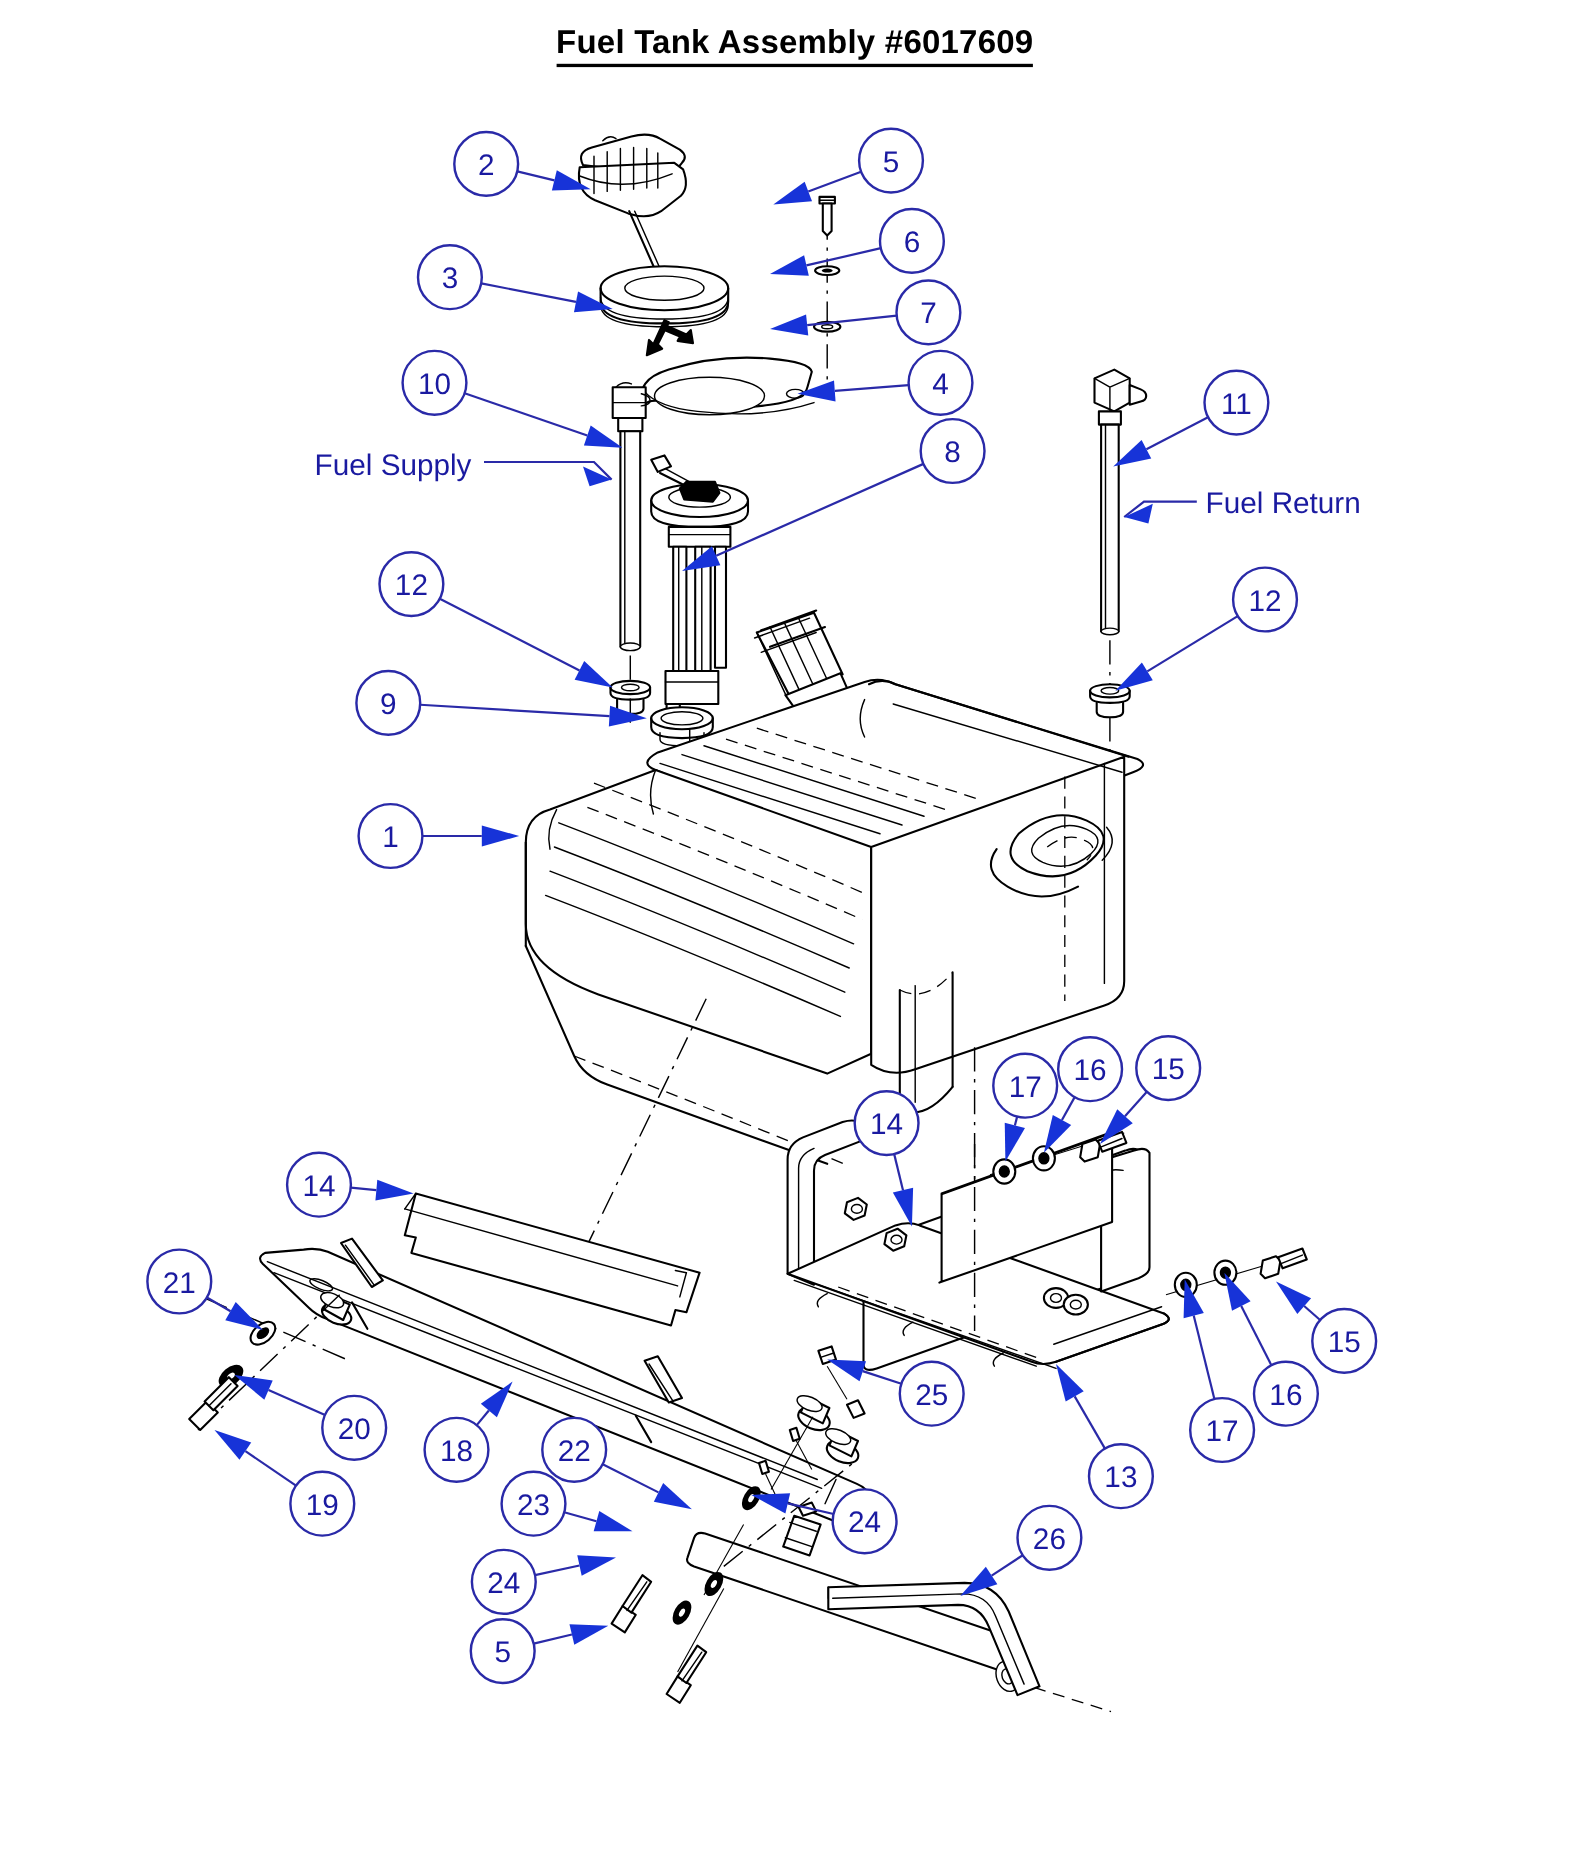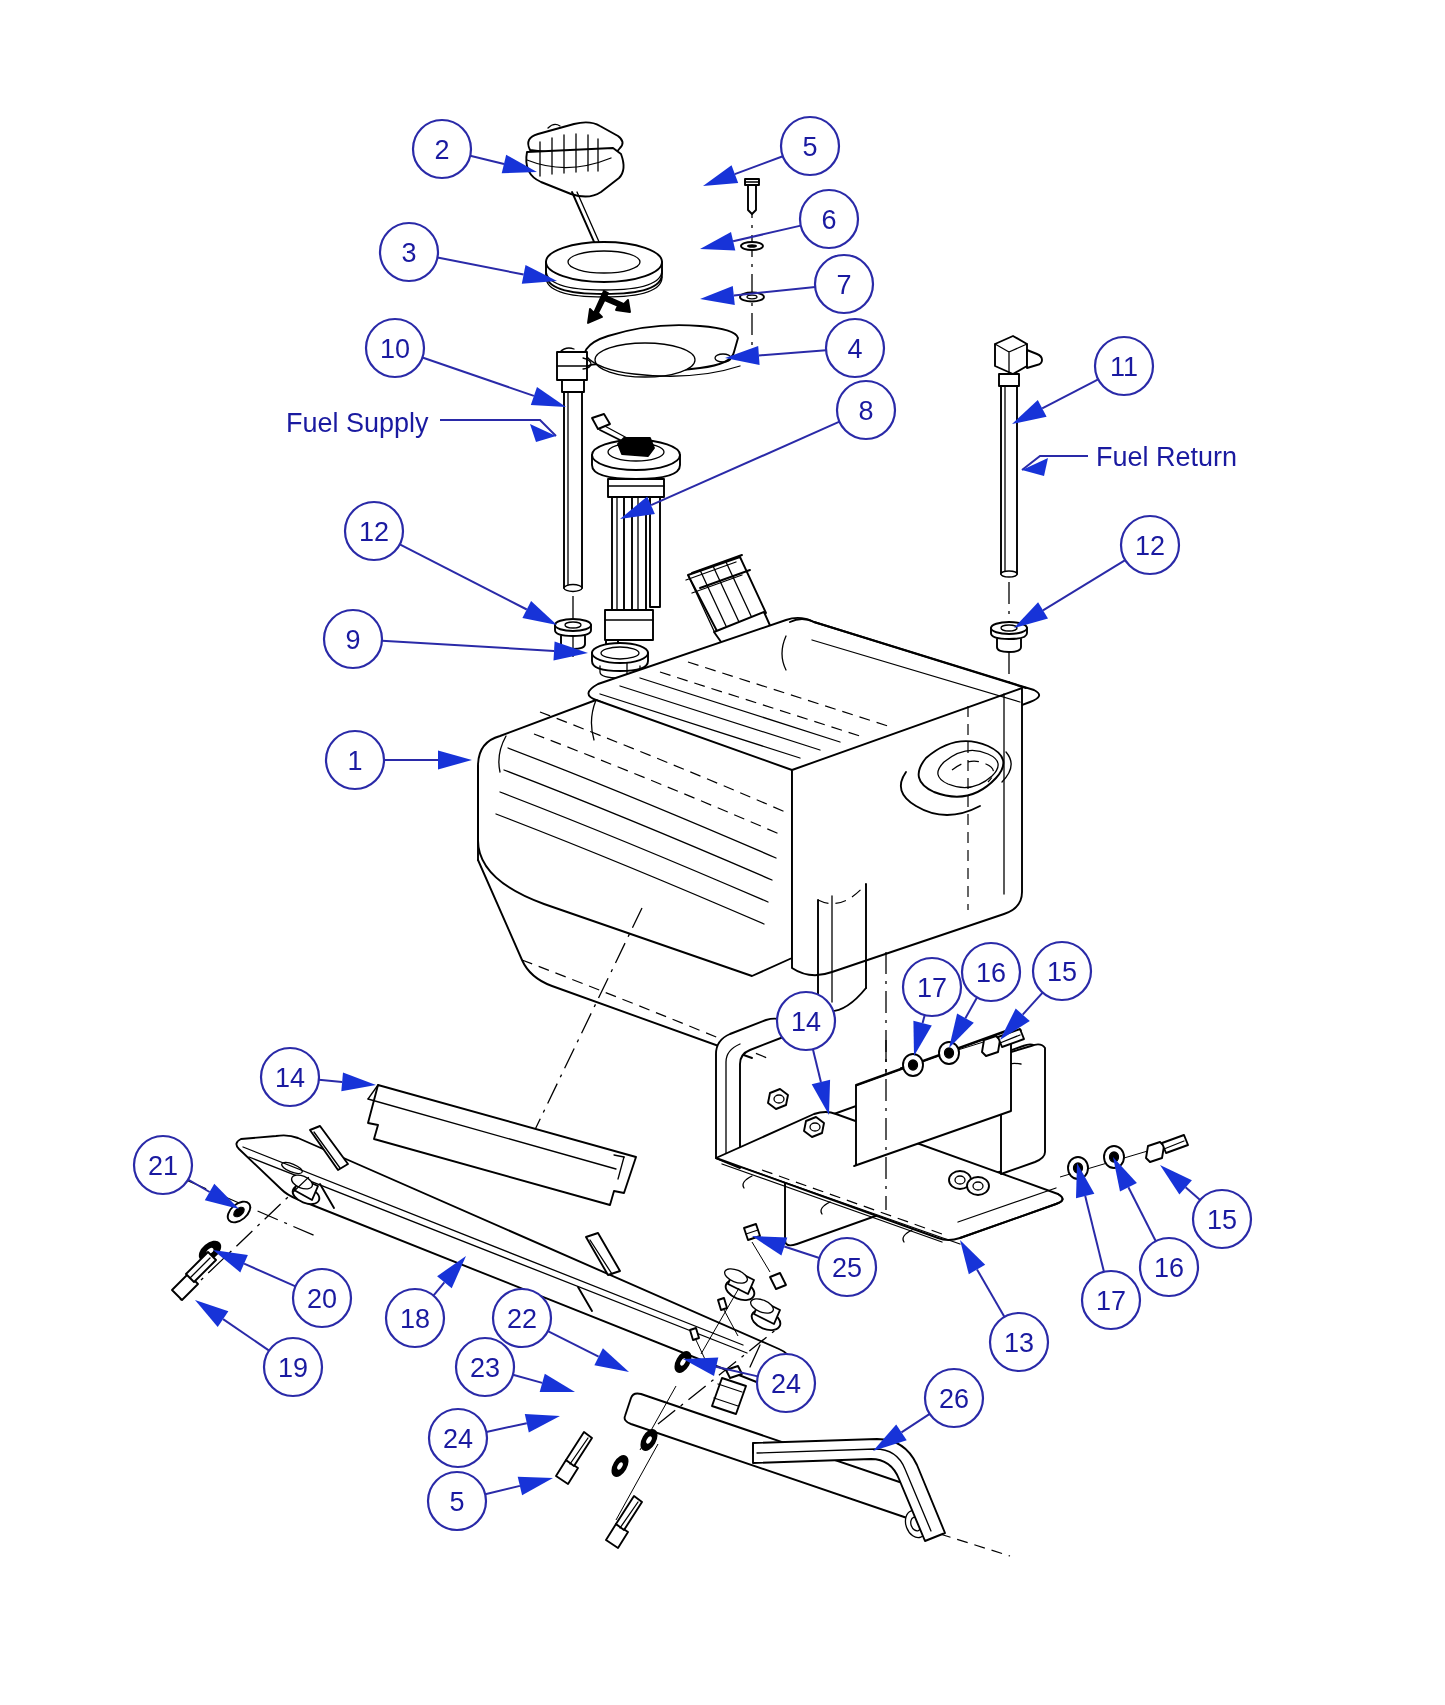--- a/index.html
+++ b/index.html
@@ -98,20 +98,23 @@
     stroke-dasharray: 22 7 3 7;
   }
   .fillw { fill: #ffffff; }
   .filld { fill: #000000; }
 </style>
 </head>
 <body>
 
 <div id="page">
 
+  <div id="diagram-title">
+    <span class="t-underline">Fuel Tank Assembly #6017609</span>
+  </div>
 
   <svg id="art" viewBox="0 0 1445 1705">
 
     <g>
       <path class="ln fillw" d="M530 150 q-6 -12 8 -16 l36 -10 q16 -4 26 2 l18 10 q8 6 2 12 l-10 12 -80 -10 z"></path>
       <path class="ln fillw" d="M527 152 q-4 22 14 30 l30 12 q18 6 30 -2 l18 -14 q8 -8 2 -24 l-8 -6 -86 4 z"></path>
       <path class="ln-thin" d="M540 142 v34 M552 138 v36 M564 135 v38 M576 134 v38 M588 135 v36 M598 139 v32"></path>
       <path class="ln-thin" d="M527 160 q40 16 84 -2"></path>
       <path class="ln-thin" d="M548 128 q6 -6 12 -2"></path>
       <path class="ln" d="M572 192 L610 278"></path>

